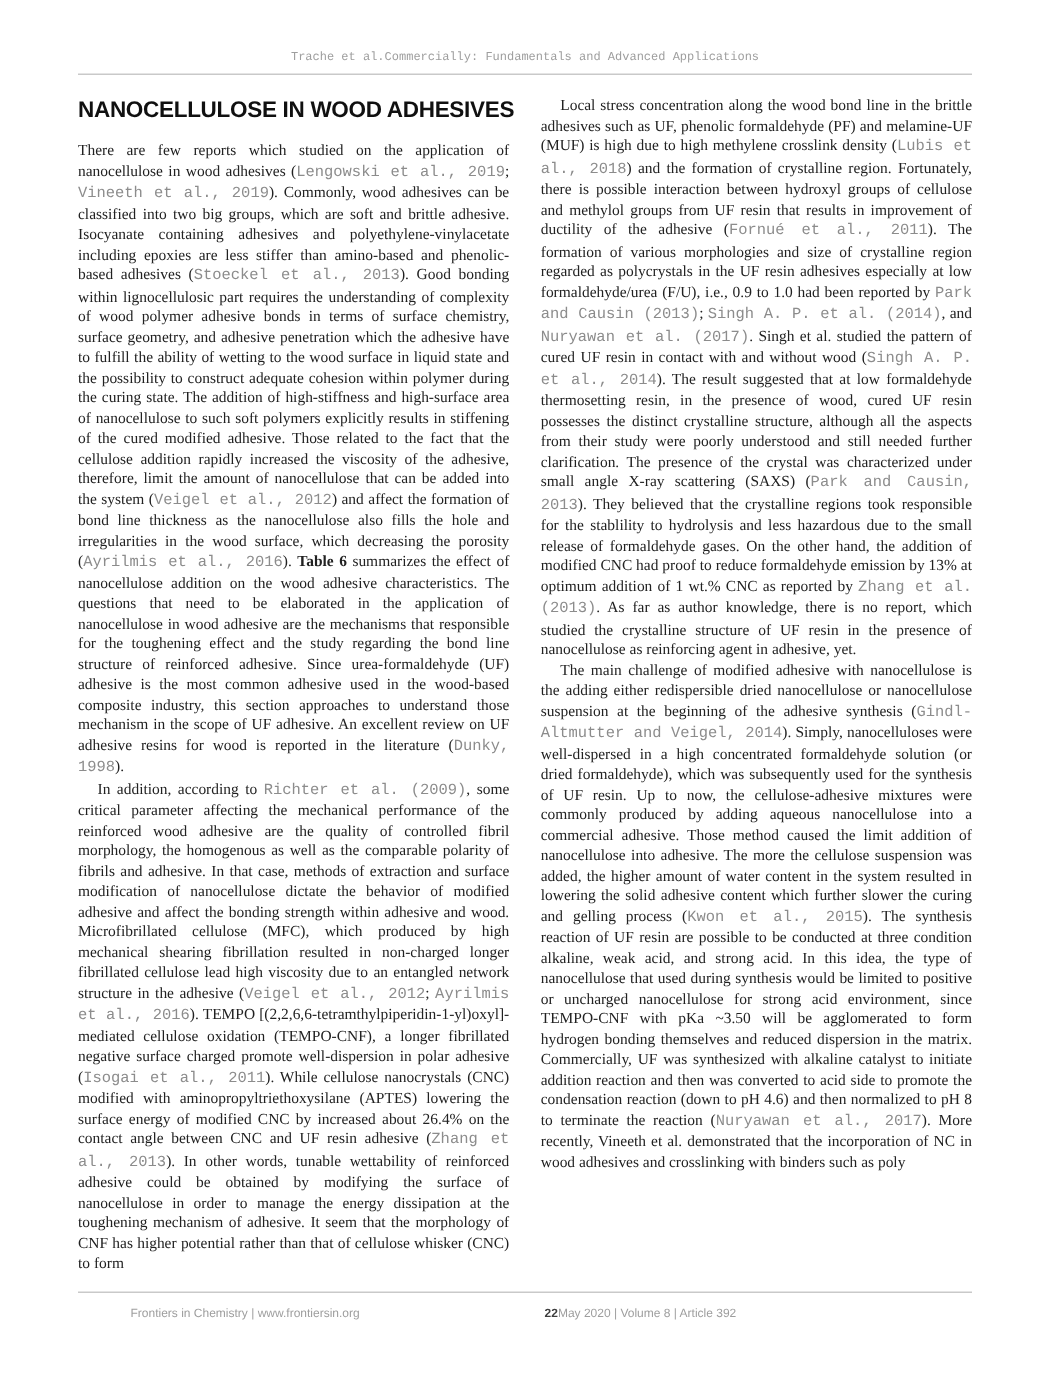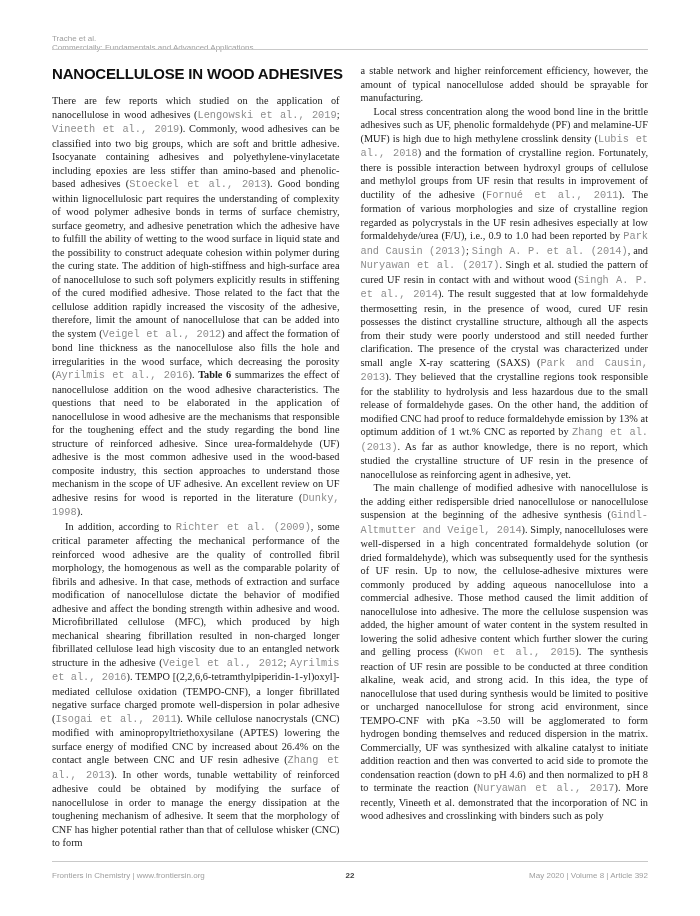--- a/index.html
+++ b/index.html
@@ -13,22 +13,22 @@
   .page{
     position:relative;
     width:700px;height:916px;
     background:#ffffff;
     overflow:hidden;
     font-family:"Liberation Serif", serif;
   }
   .running-header{
     position:absolute;top:34px;left:52px;right:52px;
     display:flex;justify-content:center;
-    font-family:Liberation Sans, sans-serif;
-    font-size:8px;color:var(--muted);flex-direction:column;
+    font-family:Liberation Mono, monospace;
+    font-size:8px;color:var(--muted);
   }
   .header-rule{
     position:absolute;top:49px;left:52px;right:52px;
     border-top:1px solid var(--rule);
   }
   .content{
     position:absolute;top:64px;left:52px;right:52px;
     display:flex;gap:21px;
   }
   .col{flex:1 1 0;min-width:0;}
@@ -49,23 +49,23 @@
   .footer-rule{
     position:absolute;top:861px;left:52px;right:52px;
     border-top:1px solid var(--rule);
   }
   .running-footer{
     position:absolute;top:871px;left:52px;right:52px;
     display:flex;align-items:baseline;
     font-family:"Liberation Sans", sans-serif;
     font-size:8px;color:var(--muted);
   }
-  .f-left{flex:1;text-align:left;}
+  .f-left{flex:1;text-align:left;margin-left:35px;}
   .f-page{flex:0 0 auto;color:var(--pagenum);font-weight:bold;}
-  .f-right{flex:1;text-align:right;}
+  .f-right{flex:1;text-align:left;}
 </style>
 </head>
 <body>
 
 <div class="page">
 
   <div class="running-header">
     <span>Trache et al.</span>
     <span>Commercially: Fundamentals and Advanced Applications</span>
   </div>
@@ -74,21 +74,20 @@
   <div class="content">
     <div class="col">
       <h1 class="section-title">NANOCELLULOSE IN WOOD ADHESIVES</h1>
       <div>
           <p class="para"><span>There are few reports which studied on the application of nanocellulose in wood adhesives (</span><span class="cite">Lengowski et al., 2019</span><span>; </span><span class="cite">Vineeth et al., 2019</span><span>). Commonly, wood adhesives can be classified into two big groups, which are soft and brittle adhesive. Isocyanate containing adhesives and polyethylene-vinylacetate including epoxies are less stiffer than amino-based and phenolic-based adhesives (</span><span class="cite">Stoeckel et al., 2013</span><span>). Good bonding within lignocellulosic part requires the understanding of complexity of wood polymer adhesive bonds in terms of surface chemistry, surface geometry, and adhesive penetration which the adhesive have to fulfill the ability of wetting to the wood surface in liquid state and the possibility to construct adequate cohesion within polymer during the curing state. The addition of high-stiffness and high-surface area of nanocellulose to such soft polymers explicitly results in stiffening of the cured modified adhesive. Those related to the fact that the cellulose addition rapidly increased the viscosity of the adhesive, therefore, limit the amount of nanocellulose that can be added into the system (</span><span class="cite">Veigel et al., 2012</span><span>) and affect the formation of bond line thickness as the nanocellulose also fills the hole and irregularities in the wood surface, which decreasing the porosity (</span><span class="cite">Ayrilmis et al., 2016</span><span>). </span><span class="bold-ref">Table 6</span><span> summarizes the effect of nanocellulose addition on the wood adhesive characteristics. The questions that need to be elaborated in the application of nanocellulose in wood adhesive are the mechanisms that responsible for the toughening effect and the study regarding the bond line structure of reinforced adhesive. Since urea-formaldehyde (UF) adhesive is the most common adhesive used in the wood-based composite industry, this section approaches to understand those mechanism in the scope of UF adhesive. An excellent review on UF adhesive resins for wood is reported in the literature (</span><span class="cite">Dunky, 1998</span><span>).</span></p>
           <p class="para indent"><span>In addition, according to </span><span class="cite">Richter et al. (2009)</span><span>, some critical parameter affecting the mechanical performance of the reinforced wood adhesive are the quality of controlled fibril morphology, the homogenous as well as the comparable polarity of fibrils and adhesive. In that case, methods of extraction and surface modification of nanocellulose dictate the behavior of modified adhesive and affect the bonding strength within adhesive and wood. Microfibrillated cellulose (MFC), which produced by high mechanical shearing fibrillation resulted in non-charged longer fibrillated cellulose lead high viscosity due to an entangled network structure in the adhesive (</span><span class="cite">Veigel et al., 2012</span><span>; </span><span class="cite">Ayrilmis et al., 2016</span><span>). TEMPO [(2,2,6,6-tetramthylpiperidin-1-yl)oxyl]-mediated cellulose oxidation (TEMPO-CNF), a longer fibrillated negative surface charged promote well-dispersion in polar adhesive (</span><span class="cite">Isogai et al., 2011</span><span>). While cellulose nanocrystals (CNC) modified with aminopropyltriethoxysilane (APTES) lowering the surface energy of modified CNC by increased about 26.4% on the contact angle between CNC and UF resin adhesive (</span><span class="cite">Zhang et al., 2013</span><span>). In other words, tunable wettability of reinforced adhesive could be obtained by modifying the surface of nanocellulose in order to manage the energy dissipation at the toughening mechanism of adhesive. It seem that the morphology of CNF has higher potential rather than that of cellulose whisker (CNC) to form</span></p>
         </div>
     </div>
     <div class="col">
       <div>
-          <p class="para"><span>a stable network and higher reinforcement efficiency, however, the amount of typical nanocellulose added should be sprayable for manufacturing.</span></p>
           <p class="para indent"><span>Local stress concentration along the wood bond line in the brittle adhesives such as UF, phenolic formaldehyde (PF) and melamine-UF (MUF) is high due to high methylene crosslink density (</span><span class="cite">Lubis et al., 2018</span><span>) and the formation of crystalline region. Fortunately, there is possible interaction between hydroxyl groups of cellulose and methylol groups from UF resin that results in improvement of ductility of the adhesive (</span><span class="cite">Fornué et al., 2011</span><span>). The formation of various morphologies and size of crystalline region regarded as polycrystals in the UF resin adhesives especially at low formaldehyde/urea (F/U), i.e., 0.9 to 1.0 had been reported by </span><span class="cite">Park and Causin (2013)</span><span>; </span><span class="cite">Singh A. P. et al. (2014)</span><span>, and </span><span class="cite">Nuryawan et al. (2017)</span><span>. Singh et al. studied the pattern of cured UF resin in contact with and without wood (</span><span class="cite">Singh A. P. et al., 2014</span><span>). The result suggested that at low formaldehyde thermosetting resin, in the presence of wood, cured UF resin possesses the distinct crystalline structure, although all the aspects from their study were poorly understood and still needed further clarification. The presence of the crystal was characterized under small angle X-ray scattering (SAXS) (</span><span class="cite">Park and Causin, 2013</span><span>). They believed that the crystalline regions took responsible for the stablility to hydrolysis and less hazardous due to the small release of formaldehyde gases. On the other hand, the addition of modified CNC had proof to reduce formaldehyde emission by 13% at optimum addition of 1 wt.% CNC as reported by </span><span class="cite">Zhang et al. (2013)</span><span>. As far as author knowledge, there is no report, which studied the crystalline structure of UF resin in the presence of nanocellulose as reinforcing agent in adhesive, yet.</span></p>
           <p class="para indent"><span>The main challenge of modified adhesive with nanocellulose is the adding either redispersible dried nanocellulose or nanocellulose suspension at the beginning of the adhesive synthesis (</span><span class="cite">Gindl-Altmutter and Veigel, 2014</span><span>). Simply, nanocelluloses were well-dispersed in a high concentrated formaldehyde solution (or dried formaldehyde), which was subsequently used for the synthesis of UF resin. Up to now, the cellulose-adhesive mixtures were commonly produced by adding aqueous nanocellulose into a commercial adhesive. Those method caused the limit addition of nanocellulose into adhesive. The more the cellulose suspension was added, the higher amount of water content in the system resulted in lowering the solid adhesive content which further slower the curing and gelling process (</span><span class="cite">Kwon et al., 2015</span><span>). The synthesis reaction of UF resin are possible to be conducted at three condition alkaline, weak acid, and strong acid. In this idea, the type of nanocellulose that used during synthesis would be limited to positive or uncharged nanocellulose for strong acid environment, since TEMPO-CNF with pKa ~3.50 will be agglomerated to form hydrogen bonding themselves and reduced dispersion in the matrix. Commercially, UF was synthesized with alkaline catalyst to initiate addition reaction and then was converted to acid side to promote the condensation reaction (down to pH 4.6) and then normalized to pH 8 to terminate the reaction (</span><span class="cite">Nuryawan et al., 2017</span><span>). More recently, Vineeth et al. demonstrated that the incorporation of NC in wood adhesives and crosslinking with binders such as poly</span></p>
         </div>
     </div>
   </div>
 
   <div class="footer-rule"></div>
   <div class="running-footer">
     <span class="f-left">Frontiers in Chemistry | www.frontiersin.org</span>
     <span class="f-page">22</span>

